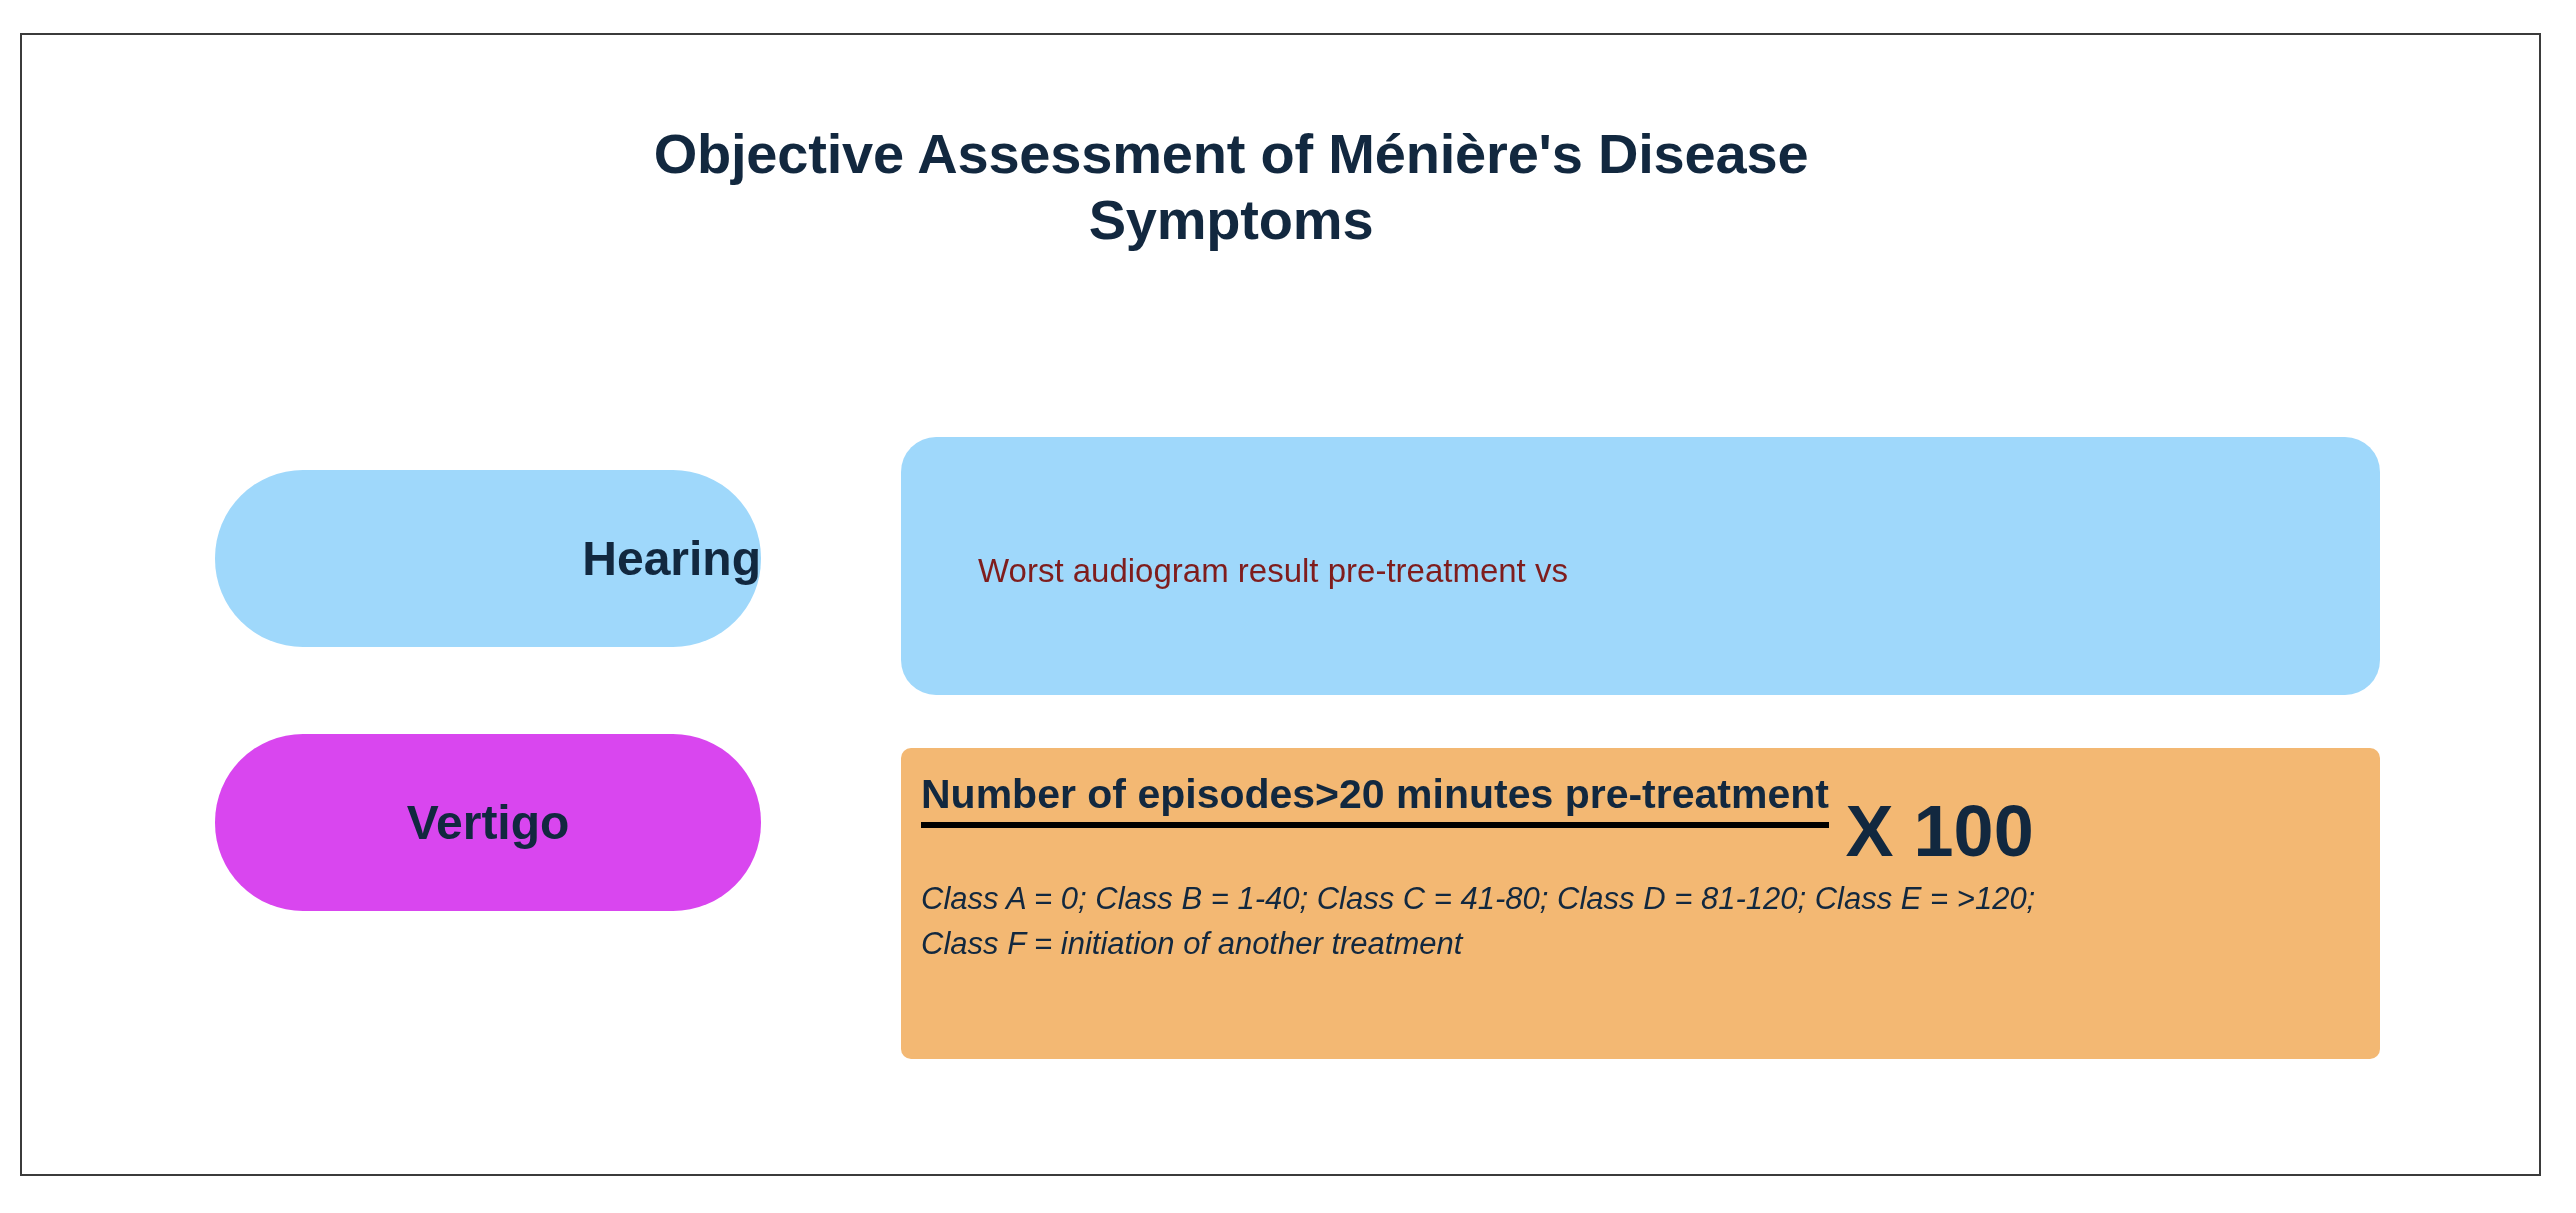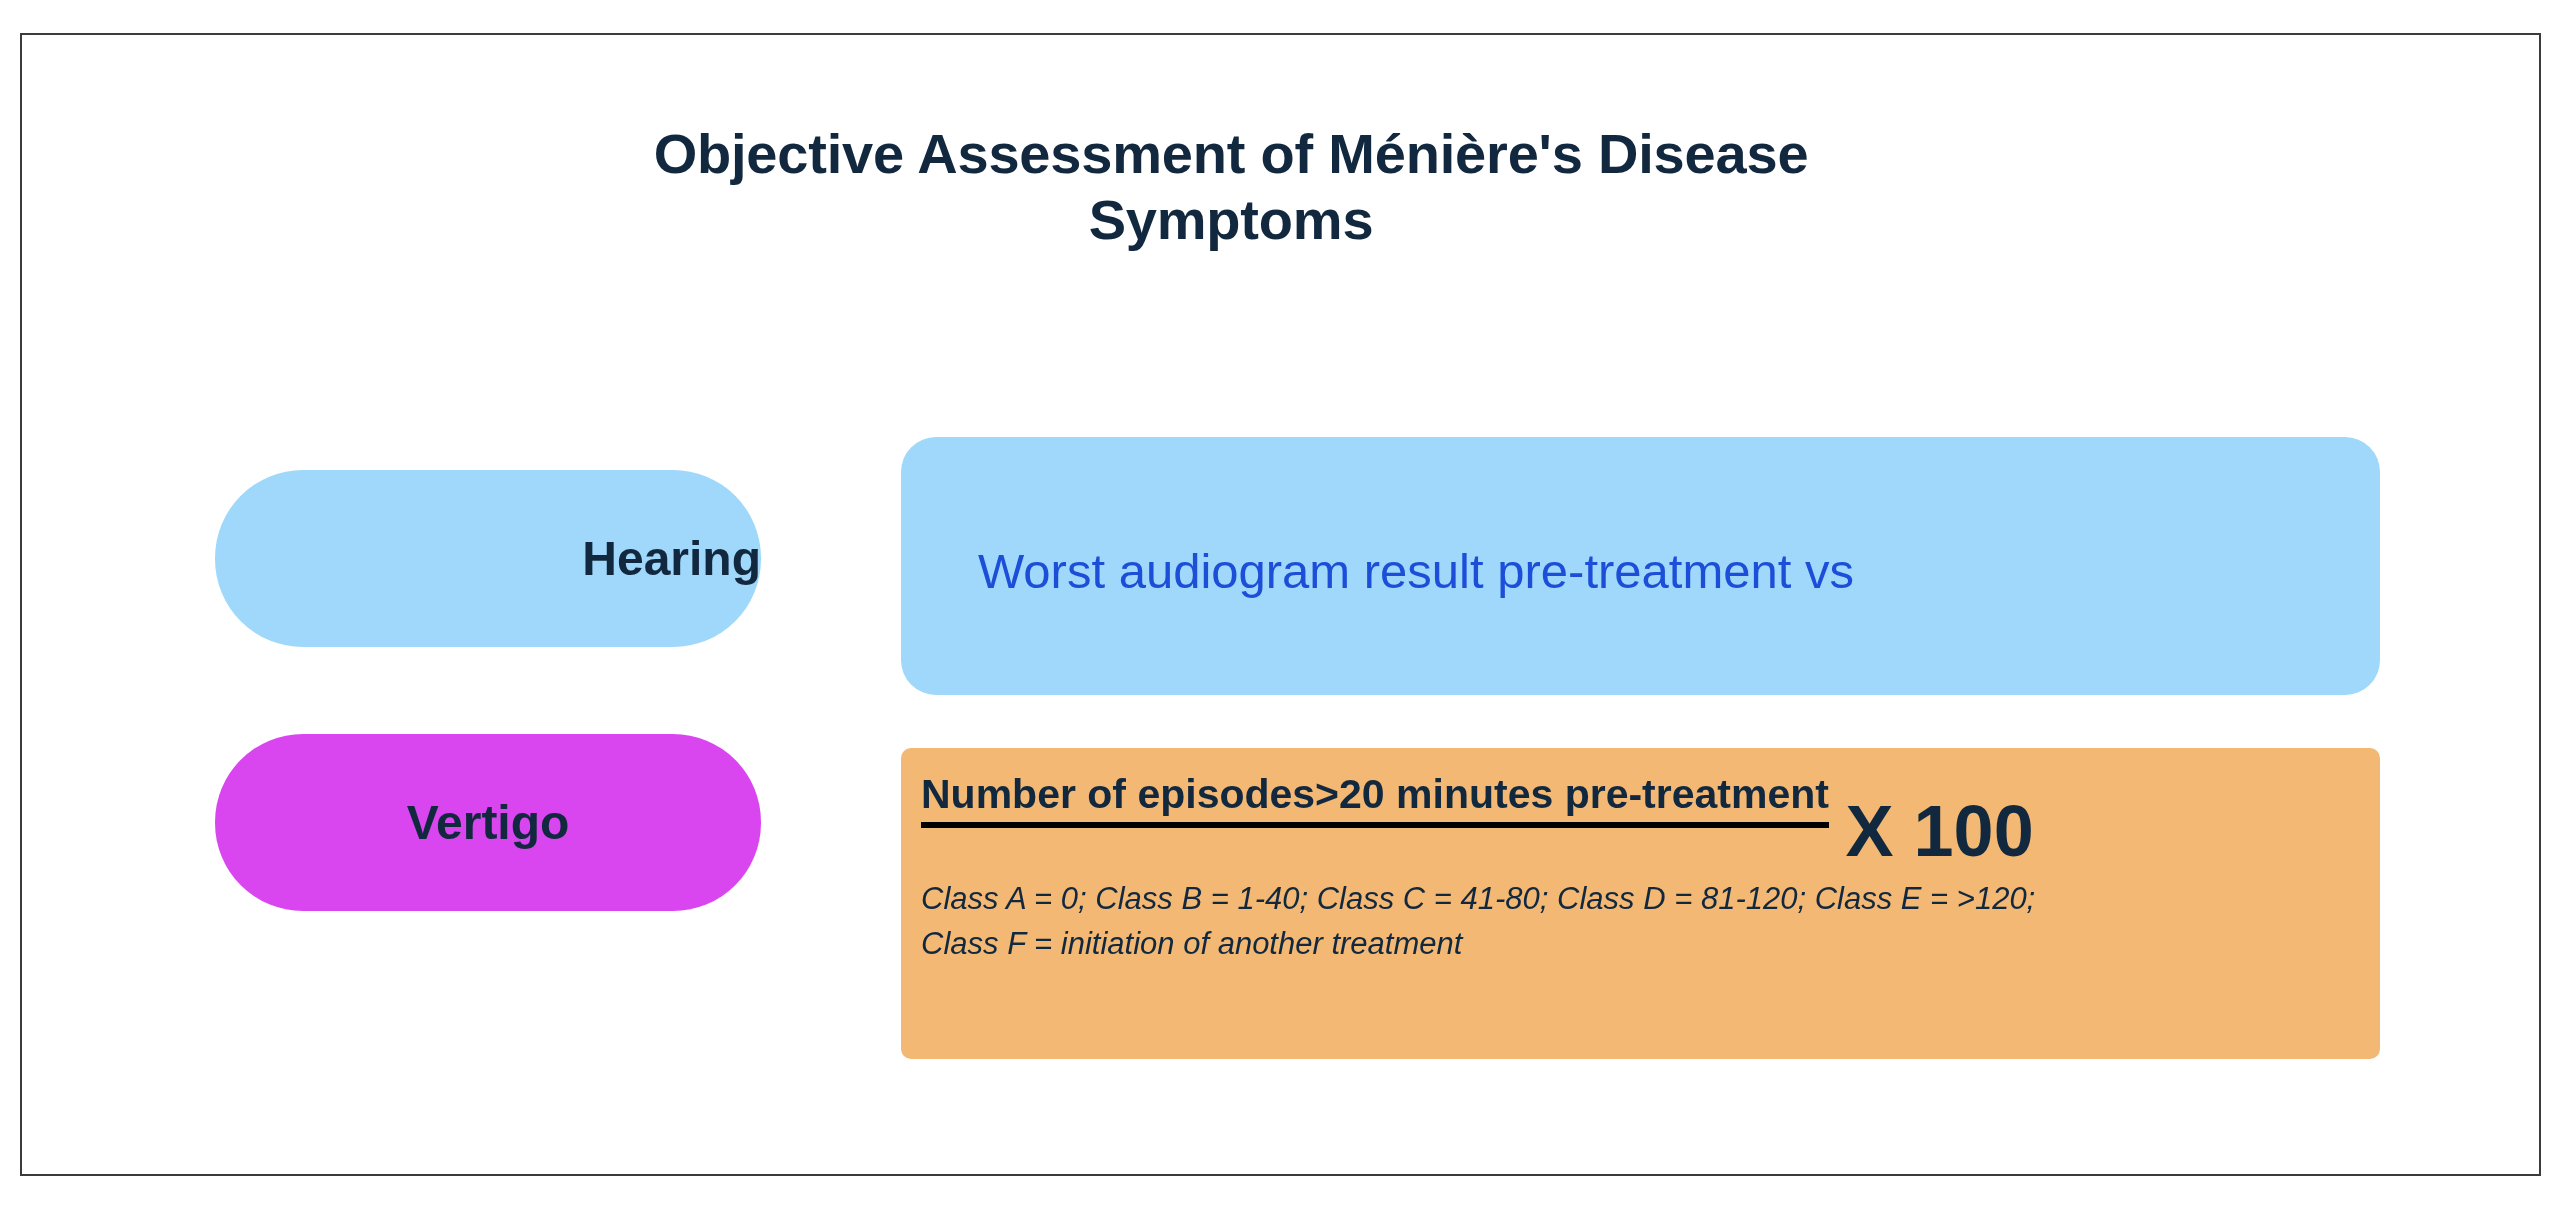--- a/index.html
+++ b/index.html
@@ -80,23 +80,23 @@
   .box-hearing {
     top: 402px;
     height: 258px;
     background: #9FD8FB;
     border-radius: 35px;
     display: flex;
     align-items: center;
     padding: 0 74px 0 77px;
   }
   .box-hearing .desc {
-    font-size: 49px;
+    font-size: 33px;
     line-height: 1.42;
-    color: #1d4ed8;
+    color: #7f1d1d;
     margin-top: 11px;
   }
 
   .box-vertigo {
     top: 713px;
     height: 311px;
     background: #F3B873;
     border-radius: 10px;
     padding: 20px 0 0 0;
   }

